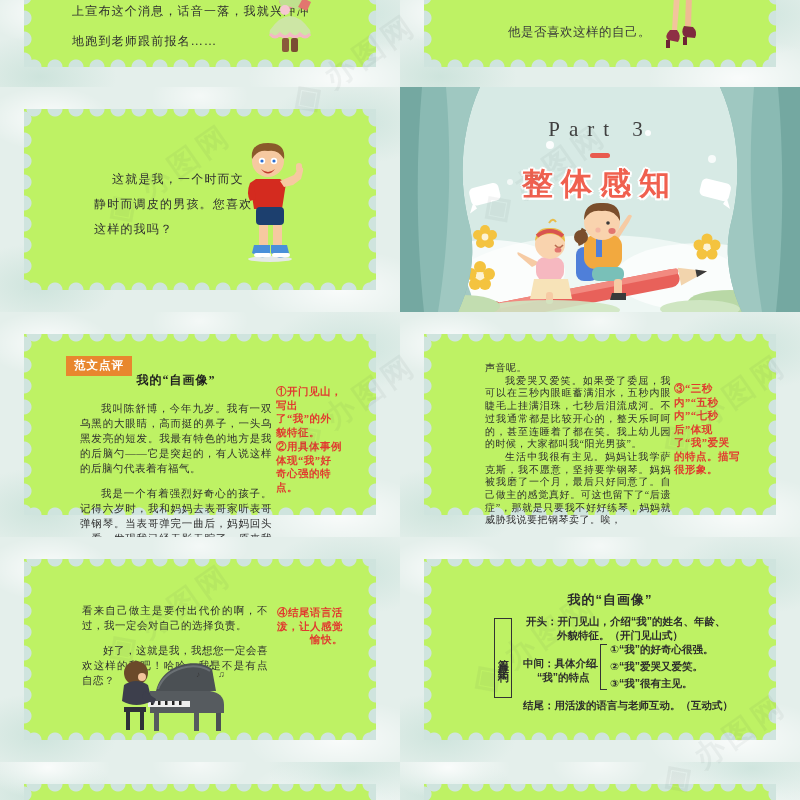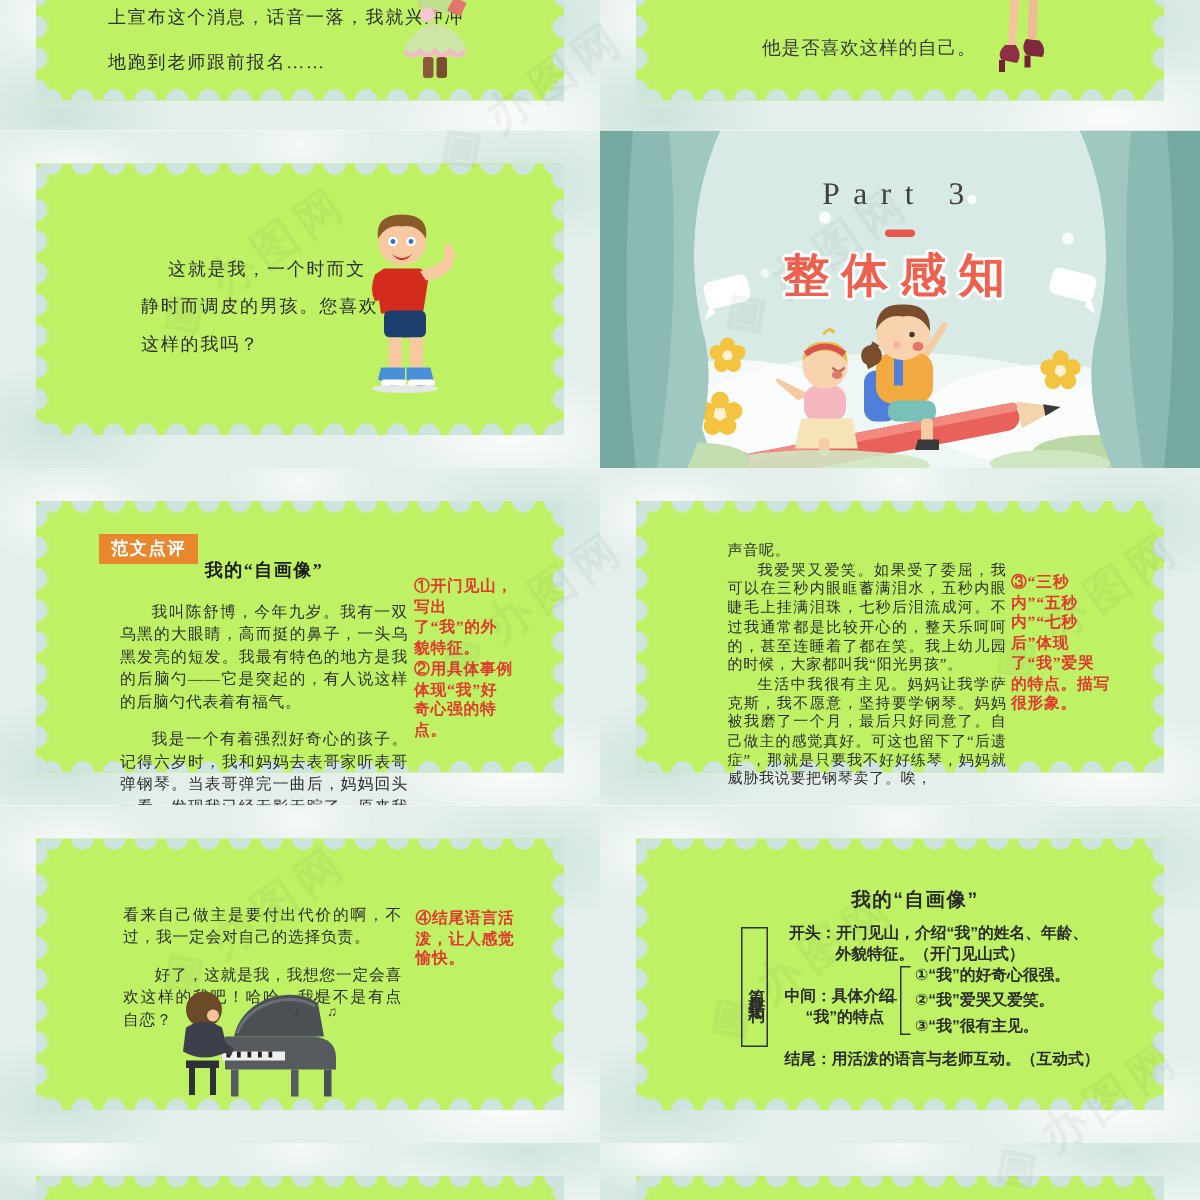--- a/index.html
+++ b/index.html
@@ -333,21 +333,21 @@
   <div class="stamp-bg"></div>
   <div class="panel essay-l hand">
     <div class="sc t"></div>
       <div class="sc b"></div>
       <div class="sc l"></div>
       <div class="sc r"></div>
     <div class="abs" style="left:58px;top:34px;width:186px;">
       <p>看来自己做主是要付出代价的啊，不过，我一定会对自己的选择负责。</p>
       <p class="ind2">好了，这就是我，我想您一定会喜欢这样的我吧！哈哈，我是不是有点自恋？</p>
     </div>
-    <div class="note" style="left:253px;top:47px;width:66px;">④结尾语言活泼，让人感觉愉快。</div>
+    <div class="note" style="left:253px;top:47px;width:66px;text-align:right;">④结尾语言活泼，让人感觉愉快。</div>
     <svg class="abs" style="left:88px;top:92px;" width="120" height="84" viewBox="0 0 120 84">
       <path d="M38,40 L98,40 Q112,42 112,54 L112,62 L38,62 Z" fill="#565b5f"></path>
       <path d="M44,40 C50,12 86,6 100,18 L104,40 Z" fill="#4b5054"></path>
       <path d="M46,38 C54,16 84,10 98,20" stroke="#6a7074" stroke-width="2" fill="none"></path>
       <rect x="36" y="50" width="42" height="6" fill="#eeeeee"></rect>
       <rect x="39" y="50" width="2.5" height="4" fill="#222"></rect>
         <rect x="46" y="50" width="2.5" height="4" fill="#222"></rect>
       <rect x="53" y="50" width="2.5" height="4" fill="#222"></rect>
         <rect x="60" y="50" width="2.5" height="4" fill="#222"></rect>
       <rect x="67" y="50" width="2.5" height="4" fill="#222"></rect>

